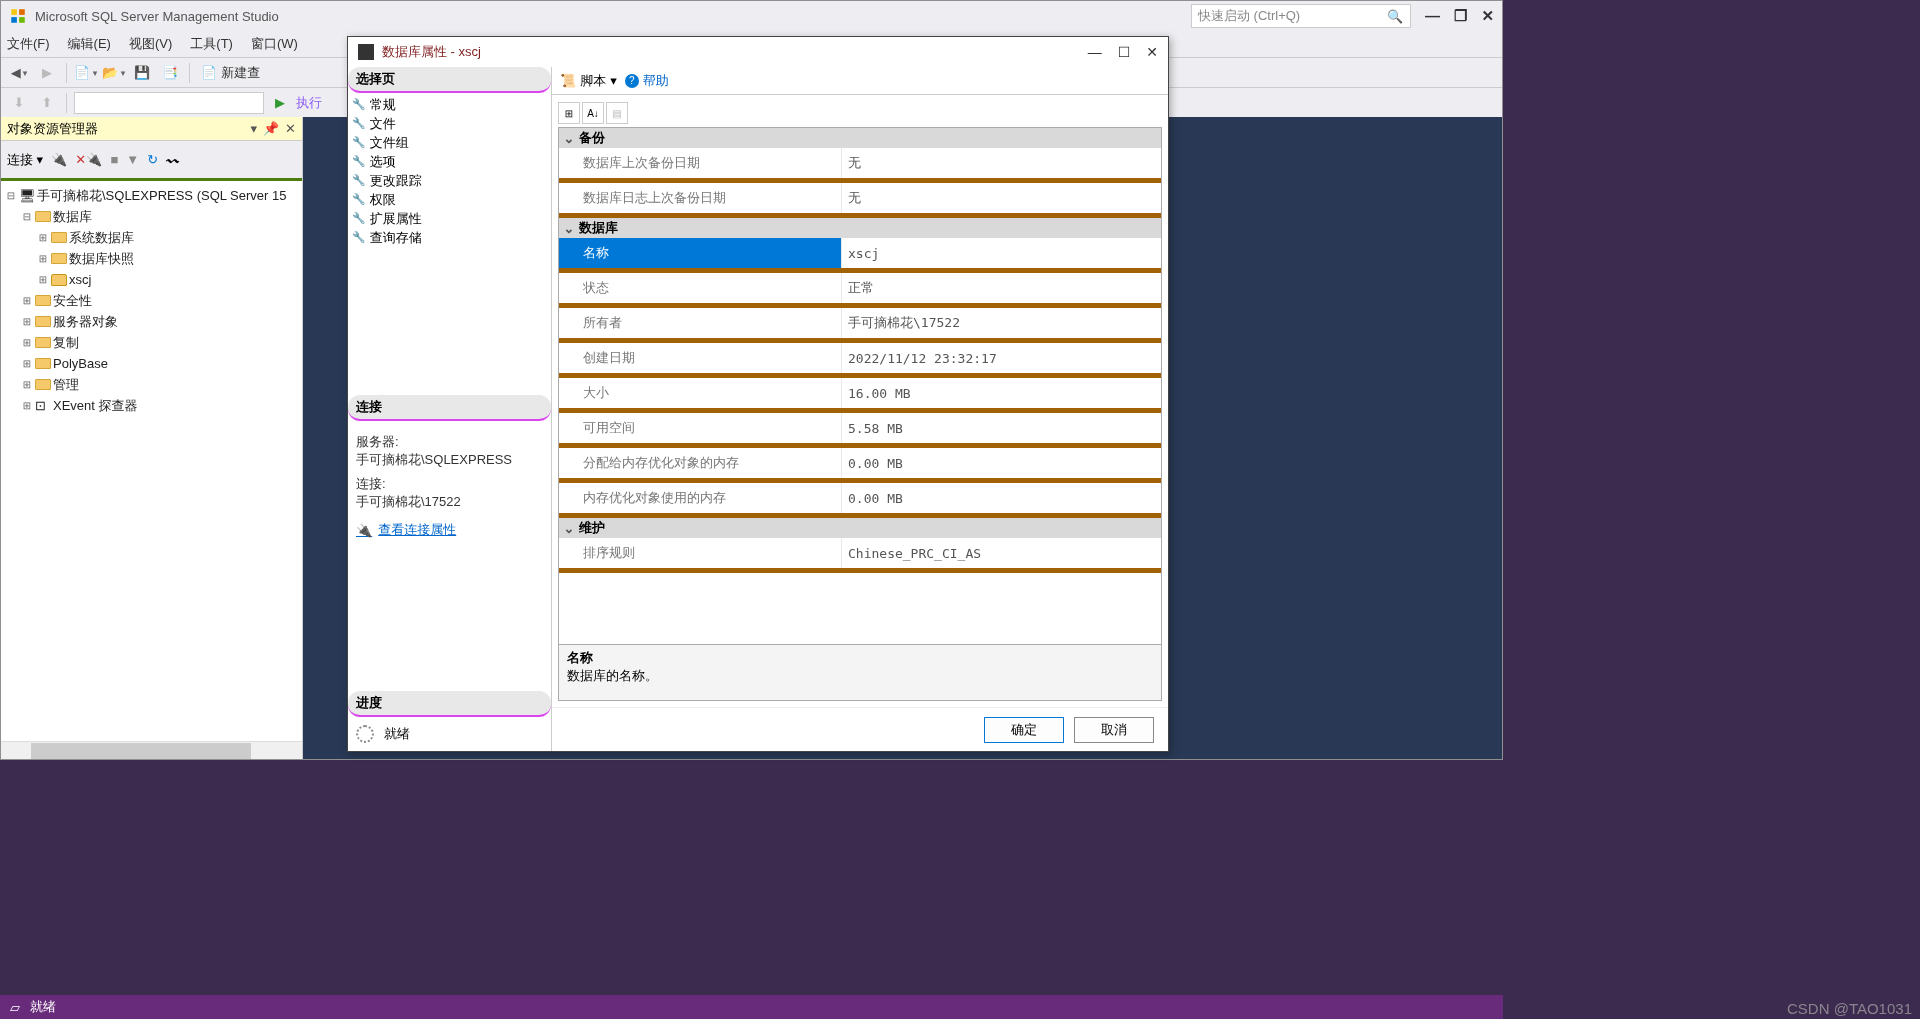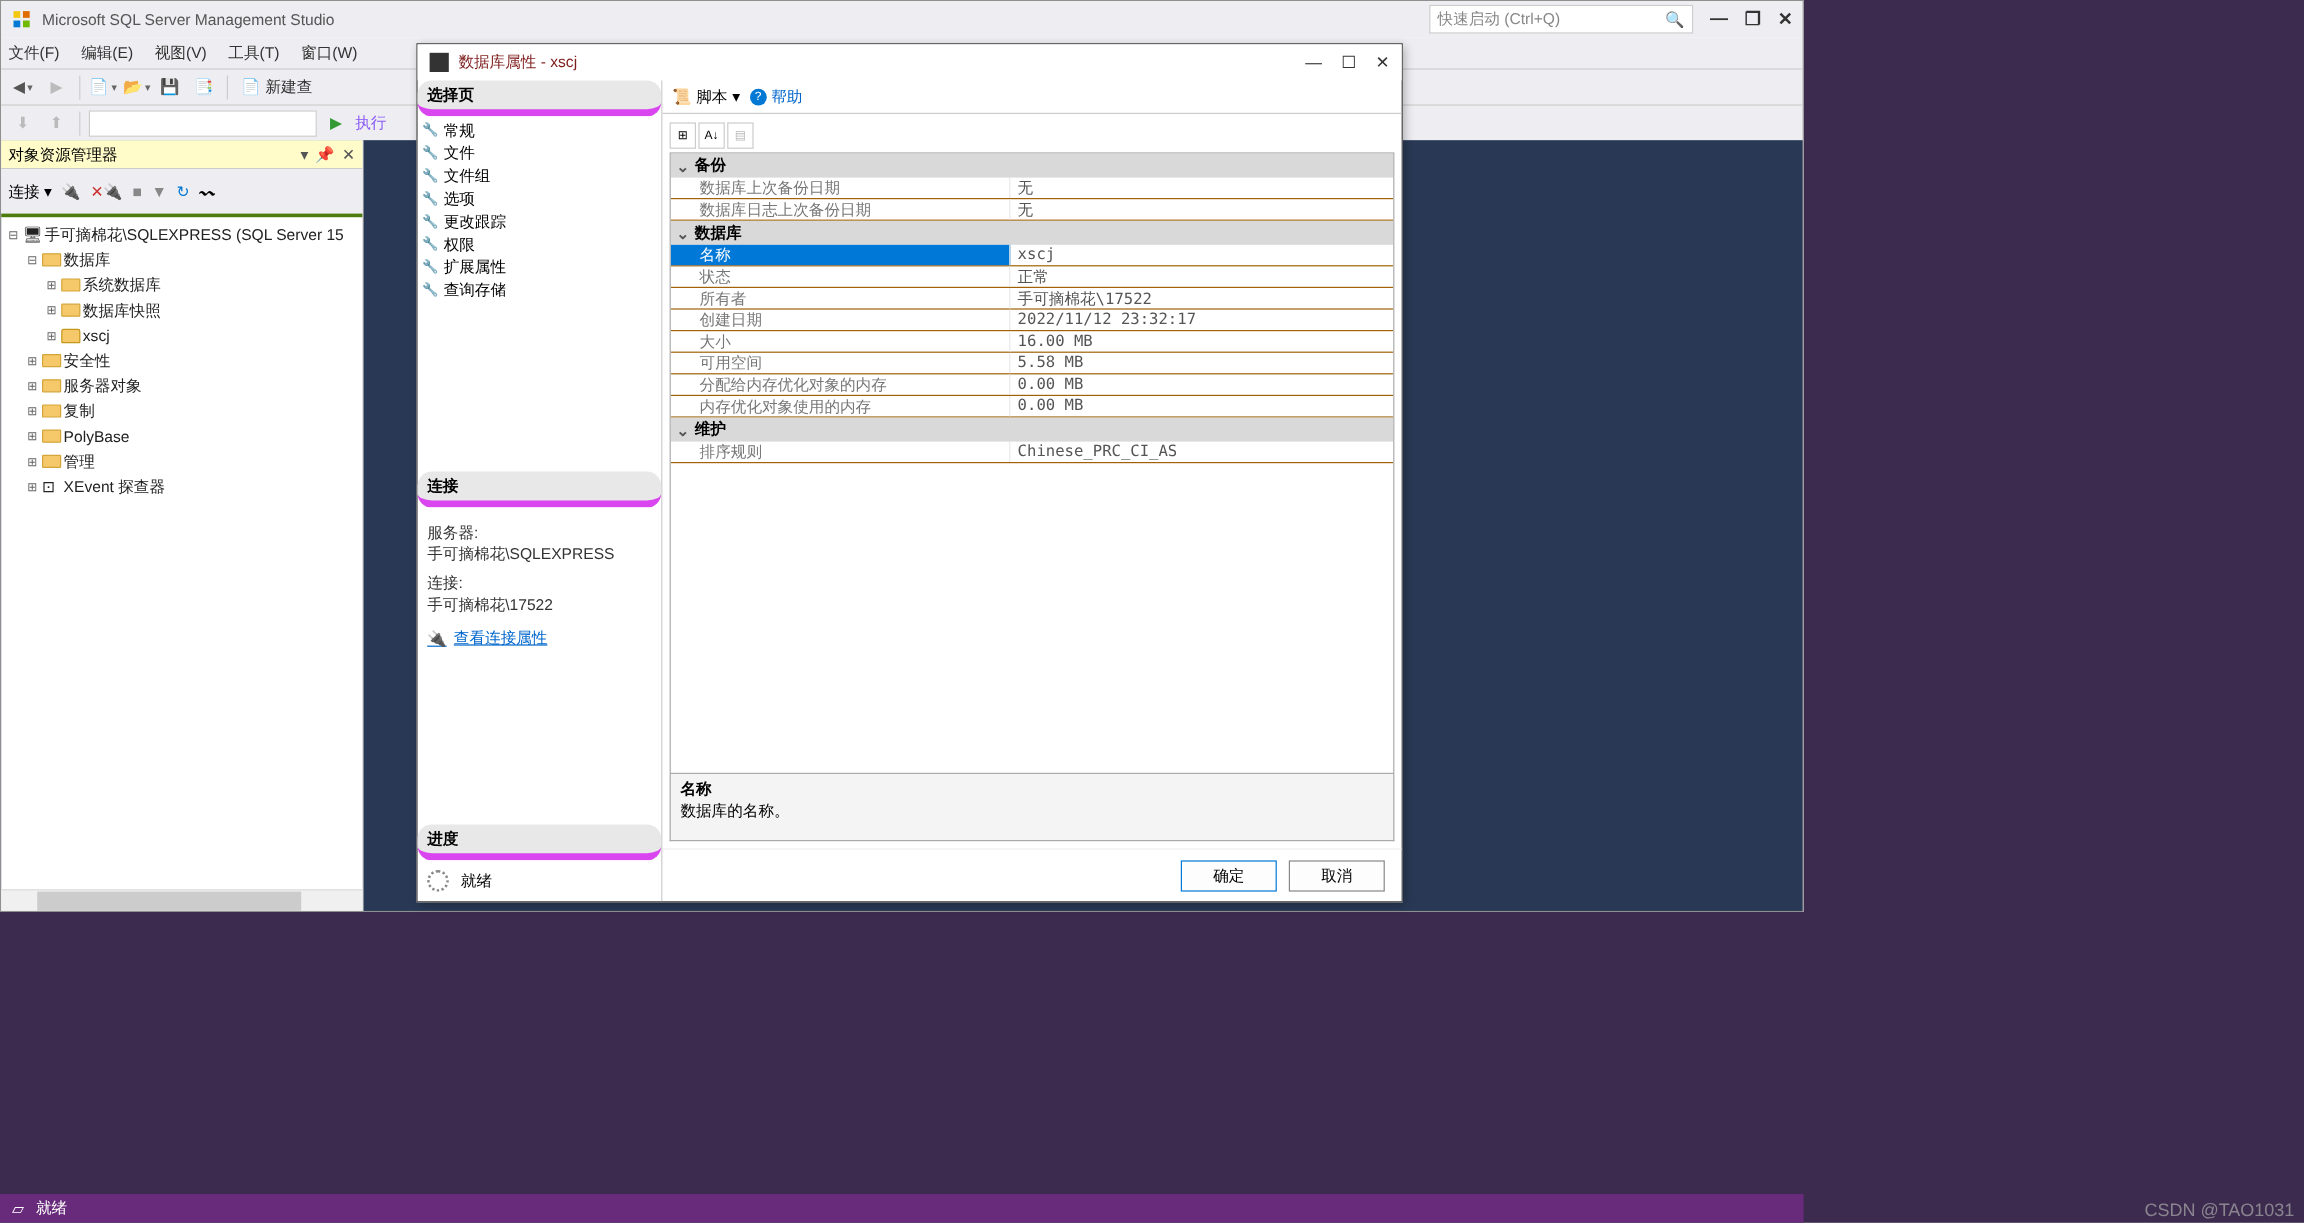--- a/index.html
+++ b/index.html
@@ -31,42 +31,42 @@
 .oe-scroll-thumb { position: absolute; left: 30px; width: 220px; height: 16px; top: 1px; background: #ccc; }
 .dark-area { flex: 1; background: #293955; }
 .dialog { position: absolute; top: 36px; left: 347px; width: 822px; height: 716px; background: #fff; border: 1px solid #444; box-shadow: 2px 2px 8px rgba(0,0,0,0.3); display: flex; flex-direction: column; }
 .dlg-title { height: 30px; display: flex; align-items: center; padding: 0 10px; background: #fff; }
 .dlg-title .icon { width: 16px; height: 16px; background: #333; margin-right: 8px; }
 .dlg-title .txt { flex: 1; color: #7f1d1d; }
 .dlg-title .wb { display: flex; gap: 16px; color: #333; }
 .dlg-title .wb span { cursor: pointer; font-size: 14px; }
 .dlg-body { flex: 1; display: flex; }
 .dlg-left { width: 204px; border-right: 1px solid #ccc; display: flex; flex-direction: column; }
-.sect-hdr { background: #e8e8e8; font-weight: bold; padding: 3px 8px; border-bottom: 6px solid #d946ef; border-radius: 12px; }
+.sect-hdr { background: #e8e8e8; font-weight: bold; padding: 3px 8px; border-bottom: 2px solid #d946ef; border-radius: 12px; }
 .page-list { padding: 2px 4px; }
 .page-item { display: flex; align-items: center; height: 19px; gap: 4px; cursor: pointer; }
 .page-item .wrench { color: #555; font-size: 11px; }
 .conn-sect { padding: 6px 8px; flex-shrink: 0; }
 .conn-sect .lbl { color: #333; margin-top: 6px; }
 .conn-sect .val { color: #333; }
 .conn-sect a { color: #0066cc; text-decoration: underline; display: inline-flex; align-items: center; gap: 6px; margin-top: 10px; }
 .spacer { flex: 1; }
 .prog-sect { padding: 8px; display: flex; align-items: center; gap: 10px; }
 .prog-sect .spinner { width: 18px; height: 18px; border: 2px dotted #888; border-radius: 50%; }
 .dlg-right { flex: 1; display: flex; flex-direction: column; }
 .dlg-tb { height: 28px; border-bottom: 1px solid #ccc; display: flex; align-items: center; padding: 0 8px; gap: 8px; }
 .dlg-tb .script { display: flex; align-items: center; gap: 4px; cursor: pointer; }
 .dlg-tb .help { display: flex; align-items: center; gap: 4px; color: #0066cc; cursor: pointer; }
 .prop-area { flex: 1; padding: 6px; display: flex; flex-direction: column; }
 .prop-tb { height: 24px; display: flex; align-items: center; gap: 2px; margin-bottom: 2px; }
 .prop-tb-btn { width: 22px; height: 22px; border: 1px solid #ccc; display: flex; align-items: center; justify-content: center; font-size: 10px; }
 .prop-grid { border: 1px solid #aaa; flex: 1; overflow: auto; background: #fff; }
 .grp-hdr { background: #d9d9d9; display: flex; align-items: center; height: 20px; font-weight: bold; }
 .grp-hdr .chev { width: 20px; text-align: center; color: #555; cursor: pointer; }
-.prop-row { display: flex; height: 18px; border-bottom: 1px solid #a16207; }
+.prop-row { display: flex; height: 35px; border-bottom: 5px solid #a16207; }
 .prop-row .k { width: 283px; padding-left: 24px; color: #777; border-right: 1px solid #e8e8e8; display: flex; align-items: center; }
 .prop-row .v { flex: 1; padding-left: 6px; color: #555; display: flex; align-items: center; font-family: Consolas, monospace; }
 .prop-row.sel .k { background: #0078d7; color: #fff; }
 .desc-panel { border: 1px solid #aaa; border-top: none; height: 56px; padding: 4px 8px; background: #f4f4f4; }
 .desc-panel .dn { font-weight: bold; }
 .dlg-btns { height: 44px; display: flex; align-items: center; justify-content: flex-end; gap: 10px; padding: 0 14px; border-top: 1px solid #eee; }
 .dlg-btns button { width: 80px; height: 26px; border: 1px solid #888; background: #fdfdfd; cursor: pointer; }
 .dlg-btns button.primary { border: 1px solid #0078d7; }
 .status-bar { position: absolute; bottom: 0; left: 0; width: 1503px; height: 24px; background: #682a7a; color: #fff; display: flex; align-items: center; padding: 0 10px; gap: 10px; }
 .watermark { position: absolute; right: 8px; bottom: 2px; color: #aaa; font-size: 15px; opacity: 0.7; }

